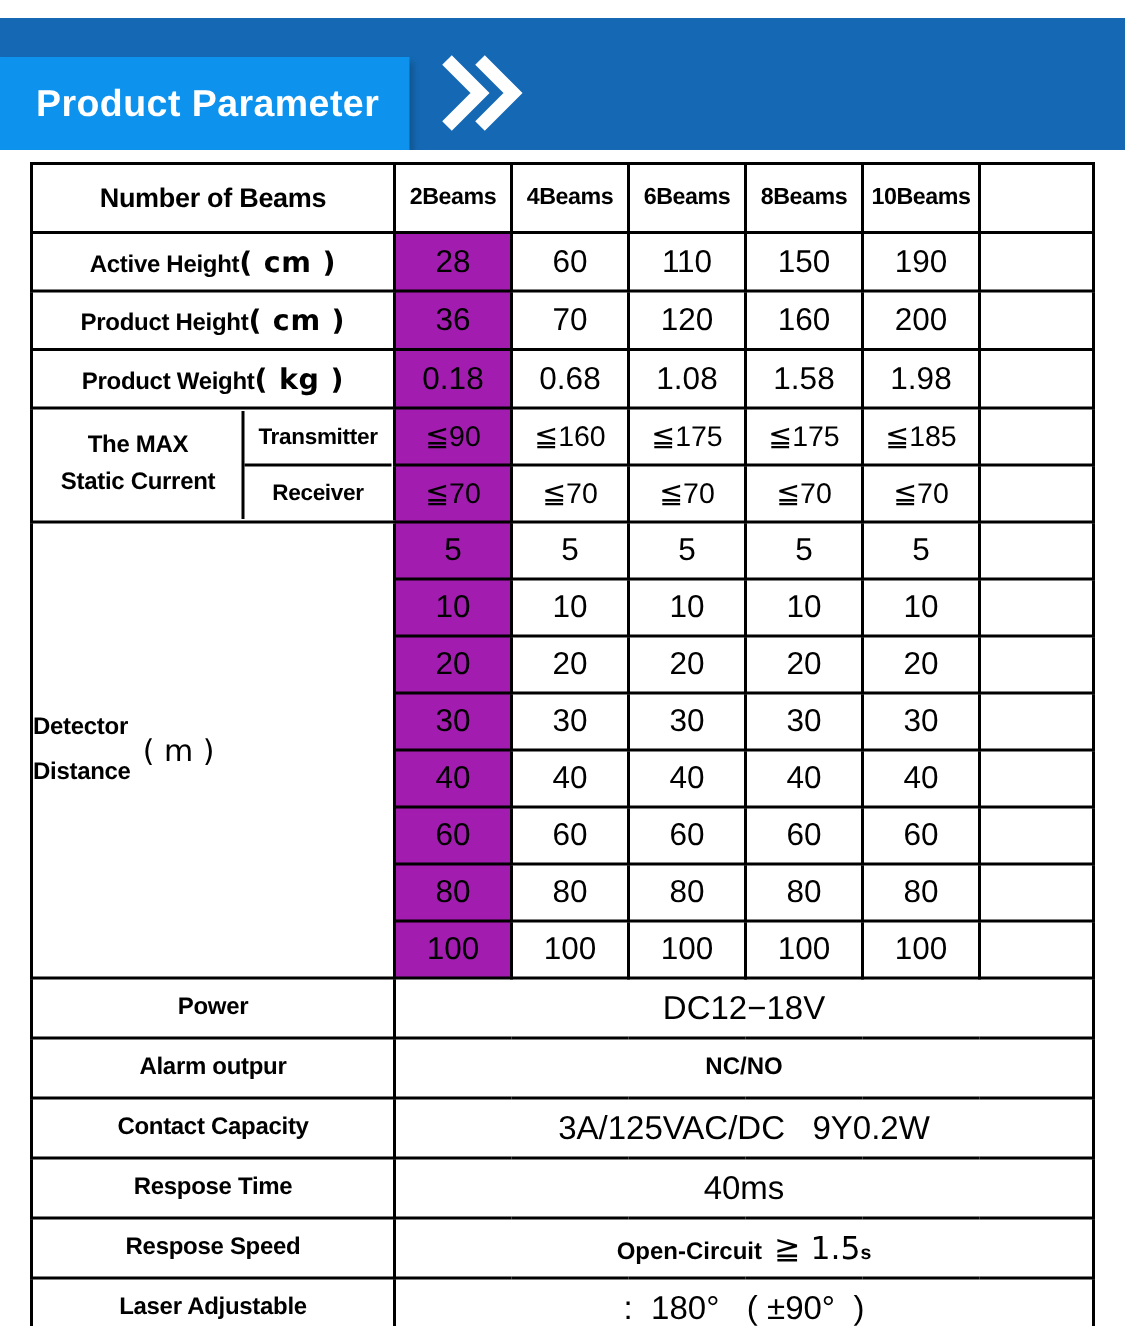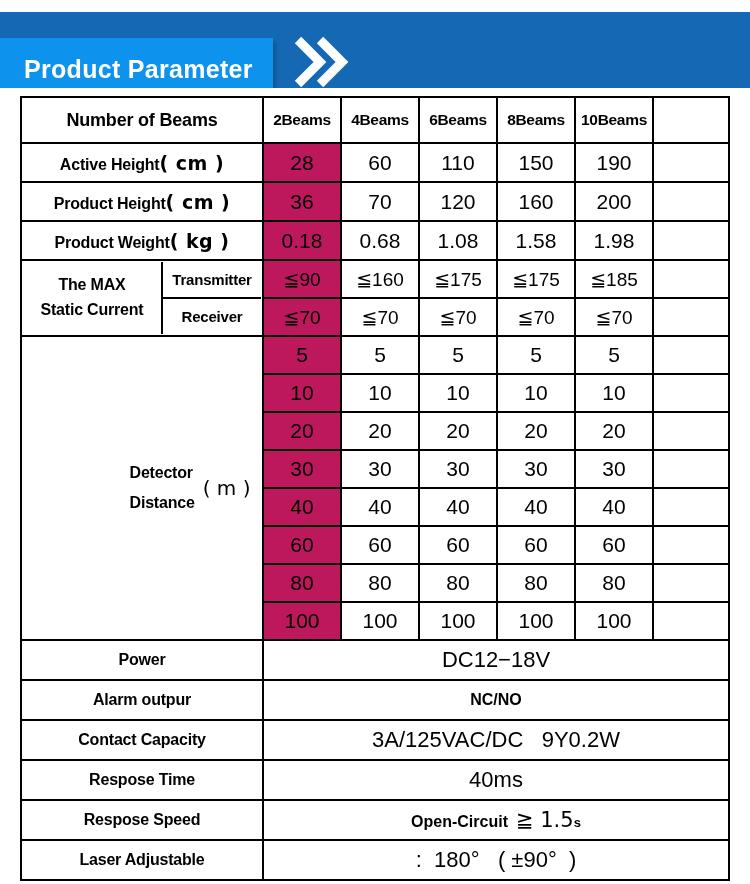--- a/index.html
+++ b/index.html
@@ -12,21 +12,21 @@
     height: 884px;
     font-family: "Liberation Sans", sans-serif;
     color: #000000;
     overflow: hidden;
   }
 
   
   .banner {
     position: relative;
     width: 750px;
-    height: 76px;
+    height: 88px;
     margin-top: 12px;
     background: #1569b4;
     overflow: hidden;
   }
   .banner-title-box {
     position: absolute;
     left: 0;
     top: 26px;
     width: 273px;
     height: 62px;
@@ -111,38 +111,36 @@
   .val {
     font-size: 21px;
     font-family: "DejaVu Sans", sans-serif;
     font-weight: normal;
   }
   .val-sm {
     font-size: 19px;
     font-family: "DejaVu Sans", sans-serif;
     font-weight: normal;
   }
-  .gray { background: #be185d; }
+  .gray { background: #a21caf; }
 
   tr.r-head td { height: 44px; }
   tr.r-std  td { height: 37px; }
   tr.r-sub  td { height: 35px; }
   tr.r-dist td { height: 36px; }
   tr.r-foot td { height: 38px; }
 
   
   .dd-cell { position: relative; }
   .dd-inner {
     position: relative;
     width: 100%;
     height: 100%;
     display: flex;
     align-items: center;
-    justify-content: center;
-    padding-left: 48px;
   }
   .dd-stack {
     display: flex;
     flex-direction: column;
     align-items: flex-start;
     line-height: 1.9;
   }
   .dd-stack span {
     font-weight: bold;
     font-size: 16px;

